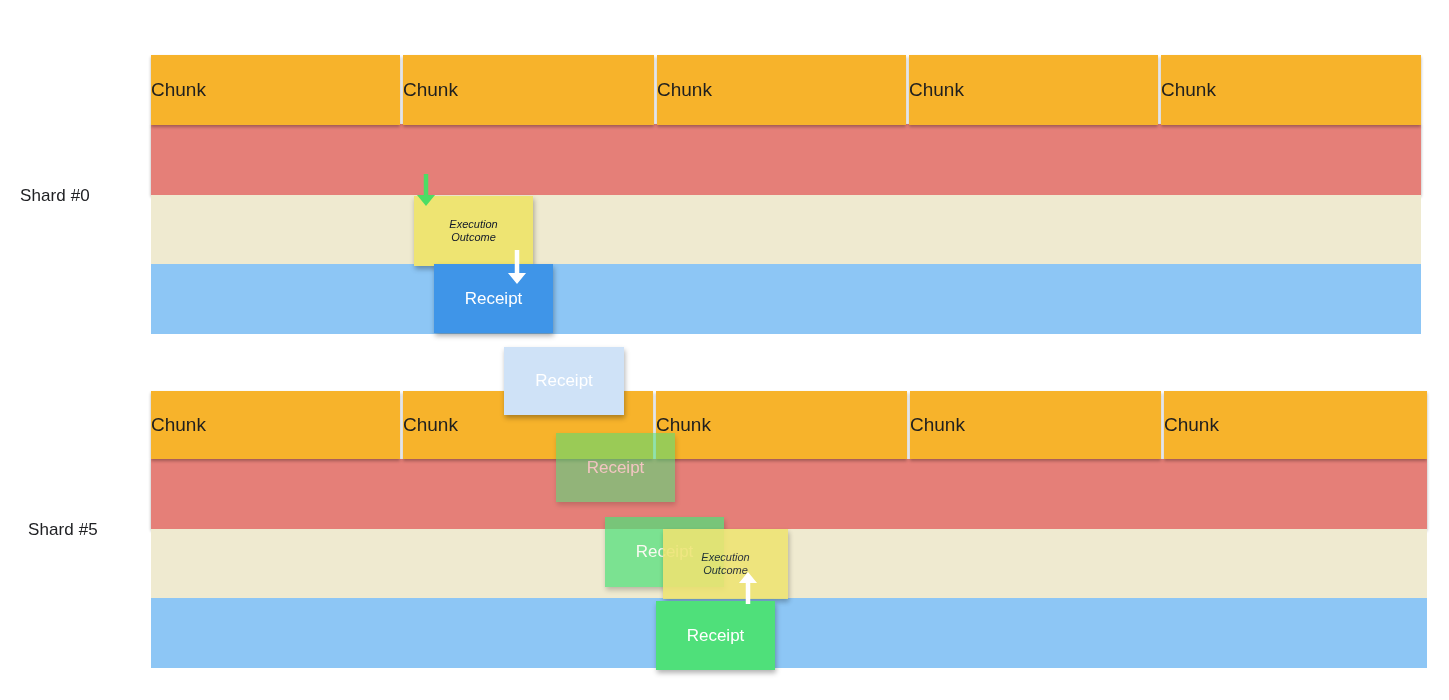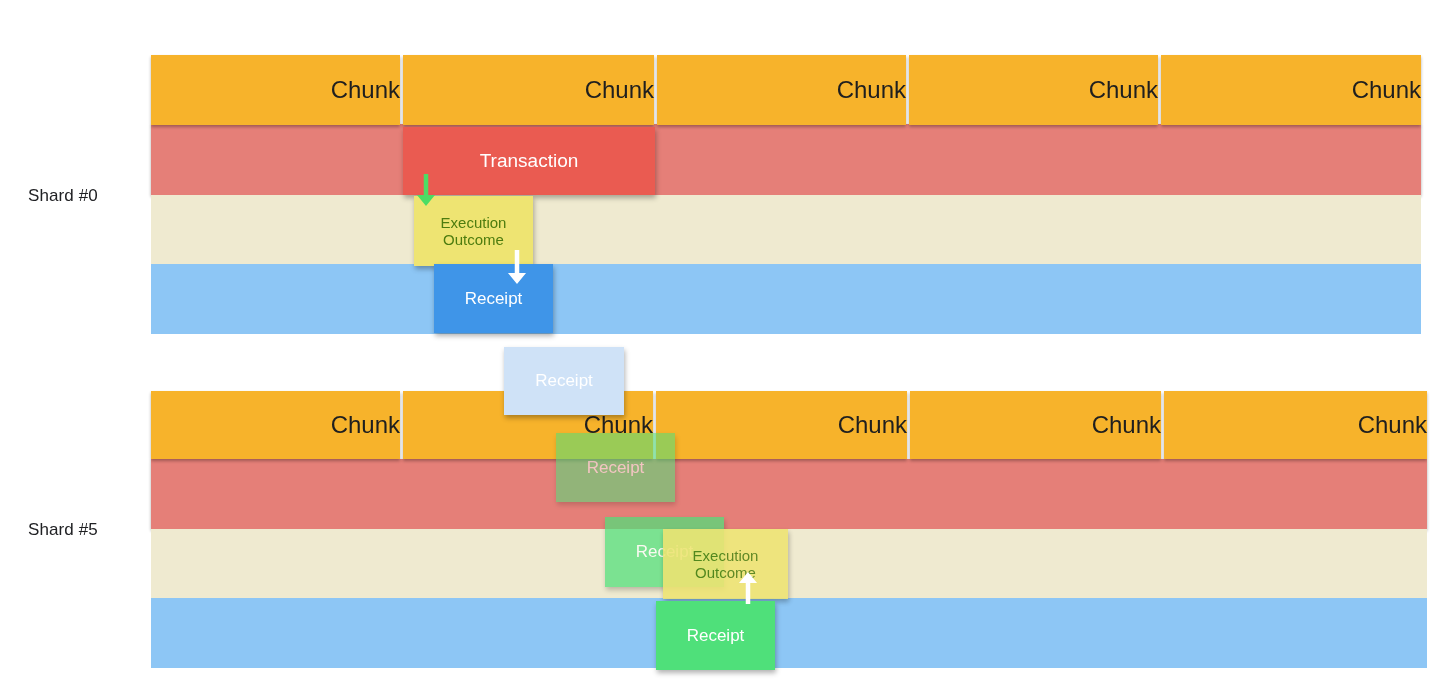--- a/index.html
+++ b/index.html
@@ -34,22 +34,22 @@
   .band-shadow {
     box-shadow: 0 2px 3px rgba(0,0,0,0.32);
   }
 
   .chunk-cell {
     position: absolute;
     box-sizing: border-box;
     background: #f7b32b;
     display: flex;
     align-items: center;
-    justify-content: flex-end;
-    font-size: 24px;
+    justify-content: flex-start;
+    font-size: 19px;
     color: #1f1f1f;
     box-shadow: 0 2px 3px rgba(0,0,0,0.30);
   }
 
   .box {
     position: absolute;
     box-sizing: border-box;
     display: flex;
     align-items: center;
     justify-content: center;
@@ -60,22 +60,23 @@
     box-shadow: 1px 3px 5px rgba(0,0,0,0.30);
   }
 
   .tx-box {
     background: #ea5b51;
     color: #ffffff;
     font-size: 19px;
   }
   .eo-box {
     background: #eee472;
-    color: #4d7c0f;
-    font-size: 15px;
+    color: #0f172a;
+    font-size: 11px;
+    font-style: italic;
   }
   .receipt-blue {
     background: #3f95e8;
     color: #ffffff;
     font-size: 17px;
   }
   .receipt-lightblue {
     background: #cfe2f7;
     color: #ffffff;
     font-size: 17px;
@@ -88,41 +89,38 @@
 
   .arrow {
     position: absolute;
     pointer-events: none;
   }
 </style>
 </head>
 <body>
 
 <div id="stage">
-    <div class="shard-label" style="left: 28px; top: 186px; text-align: right;">Shard #0</div>
+    <div class="shard-label" style="left: 20px; top: 186px; text-align: right;">Shard #0</div>
     <div class="band band-shadow" style="left: 151px; top: 124px; width: 1270px; height: 71px; background: rgb(229, 127, 120);"></div>
     <div class="band" style="left: 151px; top: 195px; width: 1270px; height: 69px; background: rgb(239, 234, 208);"></div>
     <div class="band" style="left: 151px; top: 264px; width: 1270px; height: 70px; background: rgb(141, 198, 245);"></div>
     <div class="chunk-cell" style="left: 151px; top: 55px; width: 249px; height: 70px;">
       <span>Chunk</span>
     </div>
     <div class="chunk-cell" style="left: 403px; top: 55px; width: 251px; height: 70px;">
       <span>Chunk</span>
     </div>
     <div class="chunk-cell" style="left: 657px; top: 55px; width: 249px; height: 70px;">
       <span>Chunk</span>
     </div>
     <div class="chunk-cell" style="left: 909px; top: 55px; width: 249px; height: 70px;">
       <span>Chunk</span>
     </div>
     <div class="chunk-cell" style="left: 1161px; top: 55px; width: 260px; height: 70px;">
       <span>Chunk</span>
-    </div>
-    <div class="box box-shadow tx-box" style="left: 403px; top: 127px; width: 252px; height: 68px;">
-      <span style="white-space: pre-line;">Transaction</span>
     </div>
     <div class="box box-shadow eo-box" style="left: 414px; top: 196px; width: 119px; height: 70px;">
       <span style="white-space: pre-line;">Execution
 Outcome</span>
     </div>
     <div class="box box-shadow receipt-blue" style="left: 434px; top: 264px; width: 119px; height: 69px;">
       <span style="white-space: pre-line;">Receipt</span>
     </div>
     <div class="arrow" style="left: 415px; top: 174px; width: 22px; height: 32px;"><svg width="22" height="32" viewBox="0 0 22 32">
         <path d="M8.75,0 L13.25,0 L13.25,21 L20.02,21 L11,32 L1.9800000000000004,21 L8.75,21 Z" fill="#4cdd64"></path>

